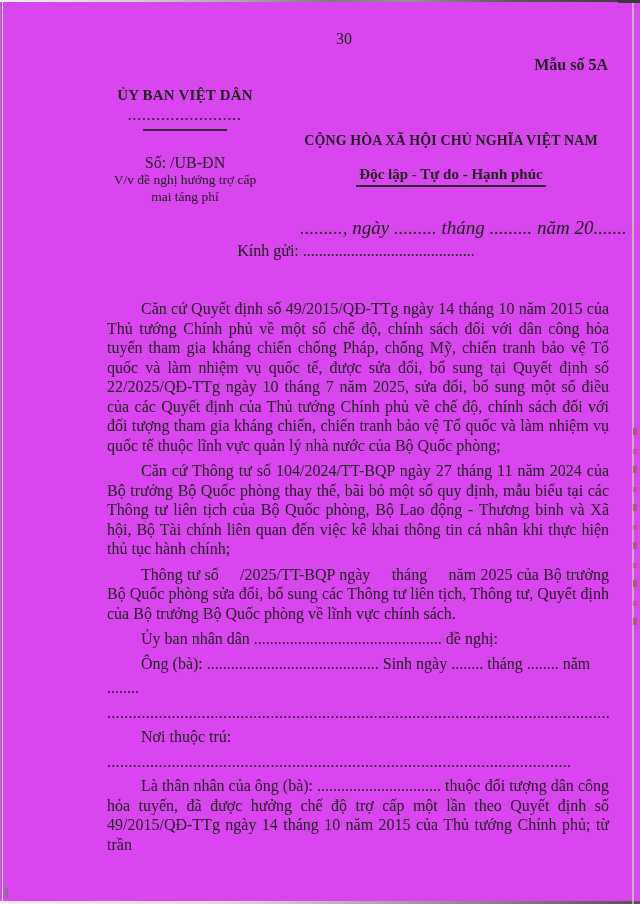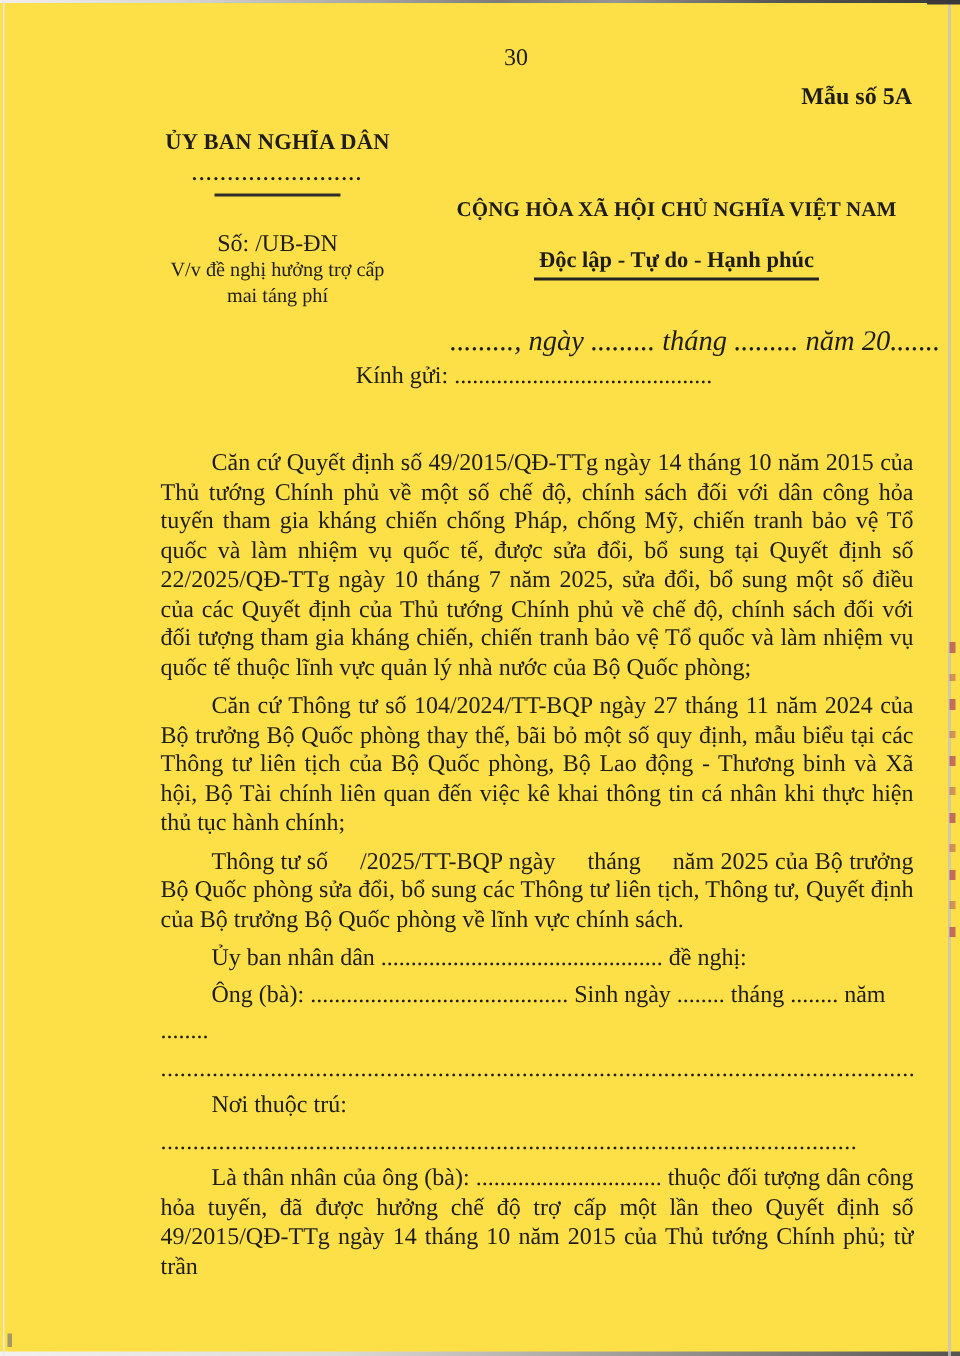--- a/index.html
+++ b/index.html
@@ -1,19 +1,19 @@
 <!DOCTYPE html>
 <html><head>
 <meta charset="utf-8">
 <style>
   html,body{margin:0;padding:0;background:#ffffff;}
   .page{
     position:relative;
     width:640px;height:904px;
-    background:#fde047;
+    background:#d946ef;
     overflow:hidden;
     font-family:"Liberation Serif", serif;
     color:#1e1d1b;
   }
   
   .edge-top{position:absolute;top:0;left:0;right:0;height:2px;
     background:linear-gradient(90deg,#f0efee 0%,#d8d7d5 18%,#a7a6a4 38%,#7d7c7a 52%,#969593 64%,#5a5958 80%,#383837 100%);}
   .edge-bottom{position:absolute;bottom:0;left:0;right:0;height:3px;
     background:linear-gradient(90deg,#f2f1ef 0%,#dddbd8 35%,#b5b2ae 55%,#96938f 70%,#787572 85%,#56544f 100%);}
   .edge-right{position:absolute;top:0;bottom:0;left:632px;width:2px;background:#c6c3bf;opacity:.8;}
@@ -57,21 +57,21 @@
   <div class="edge-left"></div>
   <div class="corner-mark-bl"></div>
   <div class="corner-mark-tr"></div>
   <div class="red-marks"></div>
 
   <div class="page-number">30</div>
 
   <div class="form-label">Mẫu số 5A</div>
 
   <div class="header-left">
-    <div class="org">ỦY BAN NGHĨA DÂN</div>
+    <div class="org">ỦY BAN VIỆT DÂN</div>
     <div class="org-dots">........................</div>
     <div class="org-rule"></div>
     <div class="doc-number">Số: /UB-ĐN</div>
     <div class="subject">V/v đề nghị hưởng trợ cấp</div>
     <div class="subject">mai táng phí</div>
   </div>
 
   <div class="header-right">
     <div class="national-title">CỘNG HÒA XÃ HỘI CHỦ NGHĨA VIỆT NAM</div>
     <div class="motto-wrap">

